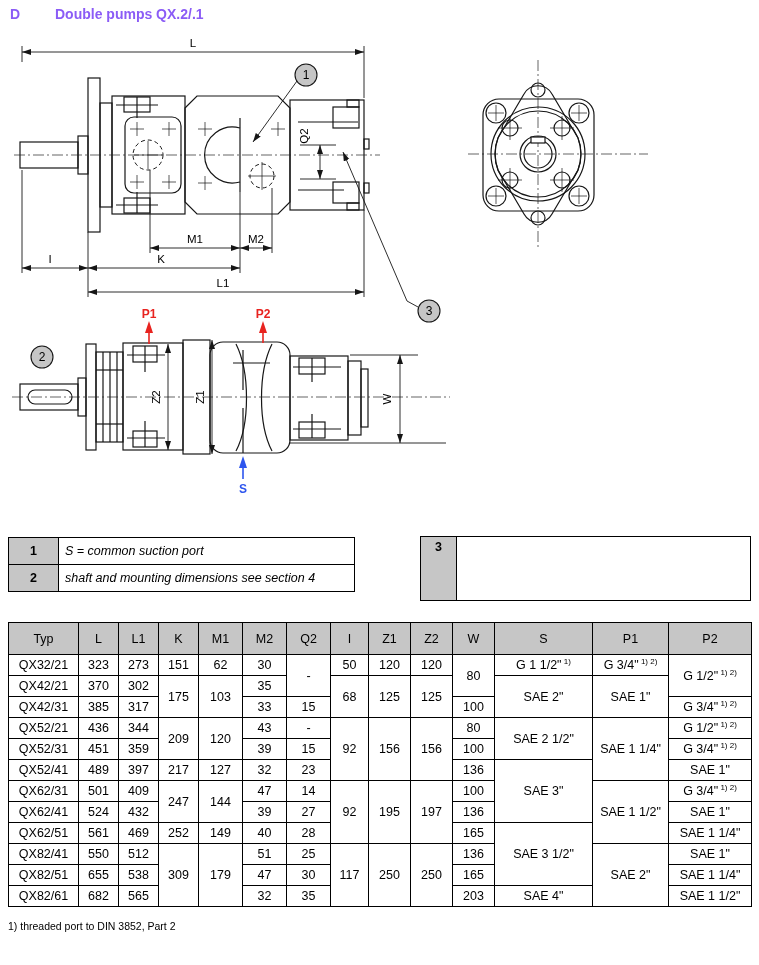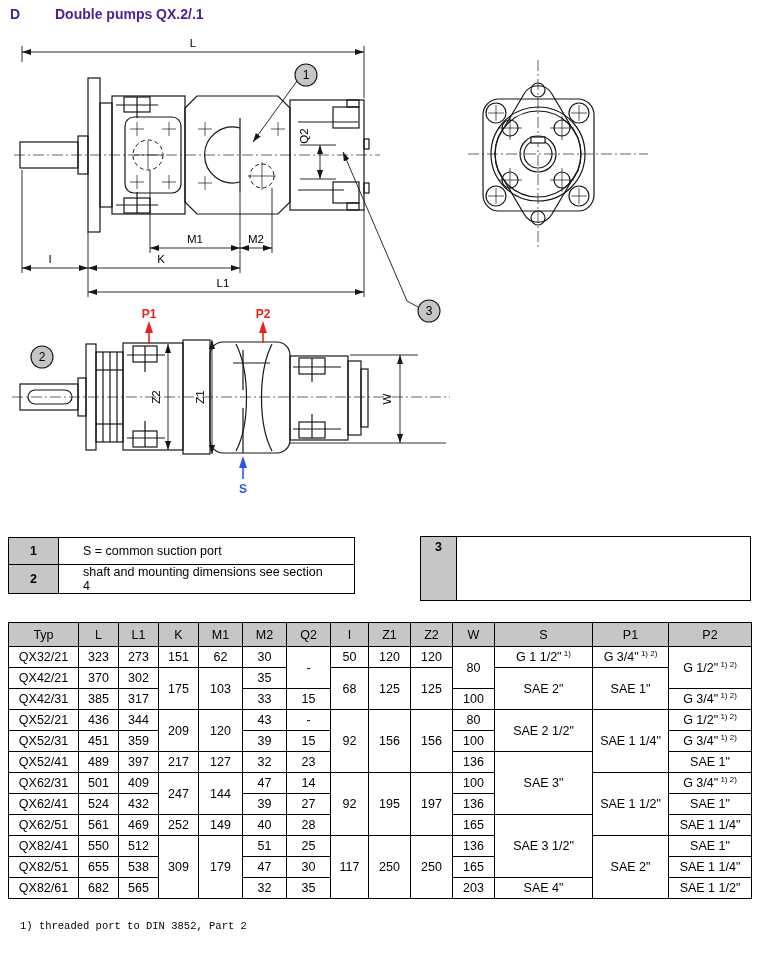--- a/index.html
+++ b/index.html
@@ -1,51 +1,51 @@
 <!DOCTYPE html>
 <html style="--red: #e8231f; --blue: #2d55ee; --gray: #c6c6c6;"><head>
 <meta charset="utf-8">
 <style>
   :root { --red:#e8231f; --blue:#2d55ee; --gray:#c6c6c6; }
   * { margin:0; padding:0; box-sizing:border-box; }
   body { background:#fff; font-family:"Liberation Sans",sans-serif; }
   .page { position:relative; width:759px; height:965px; background:#fff; overflow:hidden; }
 
-  .title-row { position:absolute; top:6px; left:10px; font-weight:bold; font-size:14px; color:#4c1d95; }
+  .title-row { position:absolute; top:6px; left:10px; font-weight:bold; font-size:14px; color:#8b5cf6; }
   .title-row .letter { display:inline-block; width:45px; }
 
   svg.drawing { position:absolute; top:0; left:0; }
   .bd  { fill:none; stroke:#161616; stroke-width:1.2px; }
   .dc  { stroke-dasharray:4 3; stroke-width:1px; }
   .th  { fill:none; stroke:#161616; stroke-width:0.7px; }
   .cl  { fill:none; stroke:#222; stroke-width:0.7px; stroke-dasharray:11 3 2 3; }
   .dl  { fill:none; stroke:#161616; stroke-width:0.9px; }
   .ldr { fill:none; stroke:#161616; stroke-width:0.9px; }
   text.lab  { font:11.5px "Liberation Sans",sans-serif; fill:#000; stroke:none; text-anchor:middle; }
   text.co   { font:12px "Liberation Sans",sans-serif; fill:#000; stroke:none; text-anchor:middle; }
   text.port { font:bold 12px "Liberation Sans",sans-serif; fill:var(--red); stroke:none; text-anchor:middle; }
   text.suc  { font:bold 12px "Liberation Sans",sans-serif; fill:var(--blue); stroke:none; text-anchor:middle; }
   .co-c { fill:var(--gray); stroke:#161616; stroke-width:1.1px; }
 
   table.notes-left { position:absolute; left:8px; top:537px; width:347px; border-collapse:collapse; }
   table.notes-left td { border:1px solid #000; font-size:12.5px; color:#000; height:27px; }
   table.notes-left td.num { width:50px; background:var(--gray); text-align:center; font-weight:bold; }
-  table.notes-left td.txt { padding:0 24px; }
+  table.notes-left td.txt { padding:0 6px;font-style:italic; }
 
   .notes-right { position:absolute; left:420px; top:536px; width:331px; min-height:65px; border:1px solid #000; display:flex; }
   .notes-right .num { width:36px; background:var(--gray); border-right:1px solid #000; text-align:center; font-weight:bold; font-size:12.5px; padding-top:3px; }
   .notes-right .txt { flex:1; padding:3px 7px; font-size:12.5px; line-height:1.3; color:#000; }
 
   table.dims { position:absolute; left:8px; top:622px; border-collapse:collapse; table-layout:fixed; }
   table.dims th, table.dims td { border:1px solid #000; font-size:12.5px; color:#000; text-align:center; padding:0 1px; }
-  table.dims th { background:var(--gray); font-weight:normal; height:24px; }
+  table.dims th { background:var(--gray); font-weight:normal; height:32px; }
   table.dims td { height:21px; }
   table.dims sup { font-size:8px; }
 
-  .footnotes { position:absolute; left:20px; top:919px; font-size:10.5px; color:#000; line-height:14px;font-family:Liberation Mono, monospace; }
+  .footnotes { position:absolute; left:8px; top:919px; font-size:10.5px; color:#000; line-height:14px; }
 </style>
 </head>
 <body>
 
 <div class="page">
 
   <div class="title-row">
     <span class="letter">D</span><span>Double pumps QX.2/.1</span>
   </div>
 

